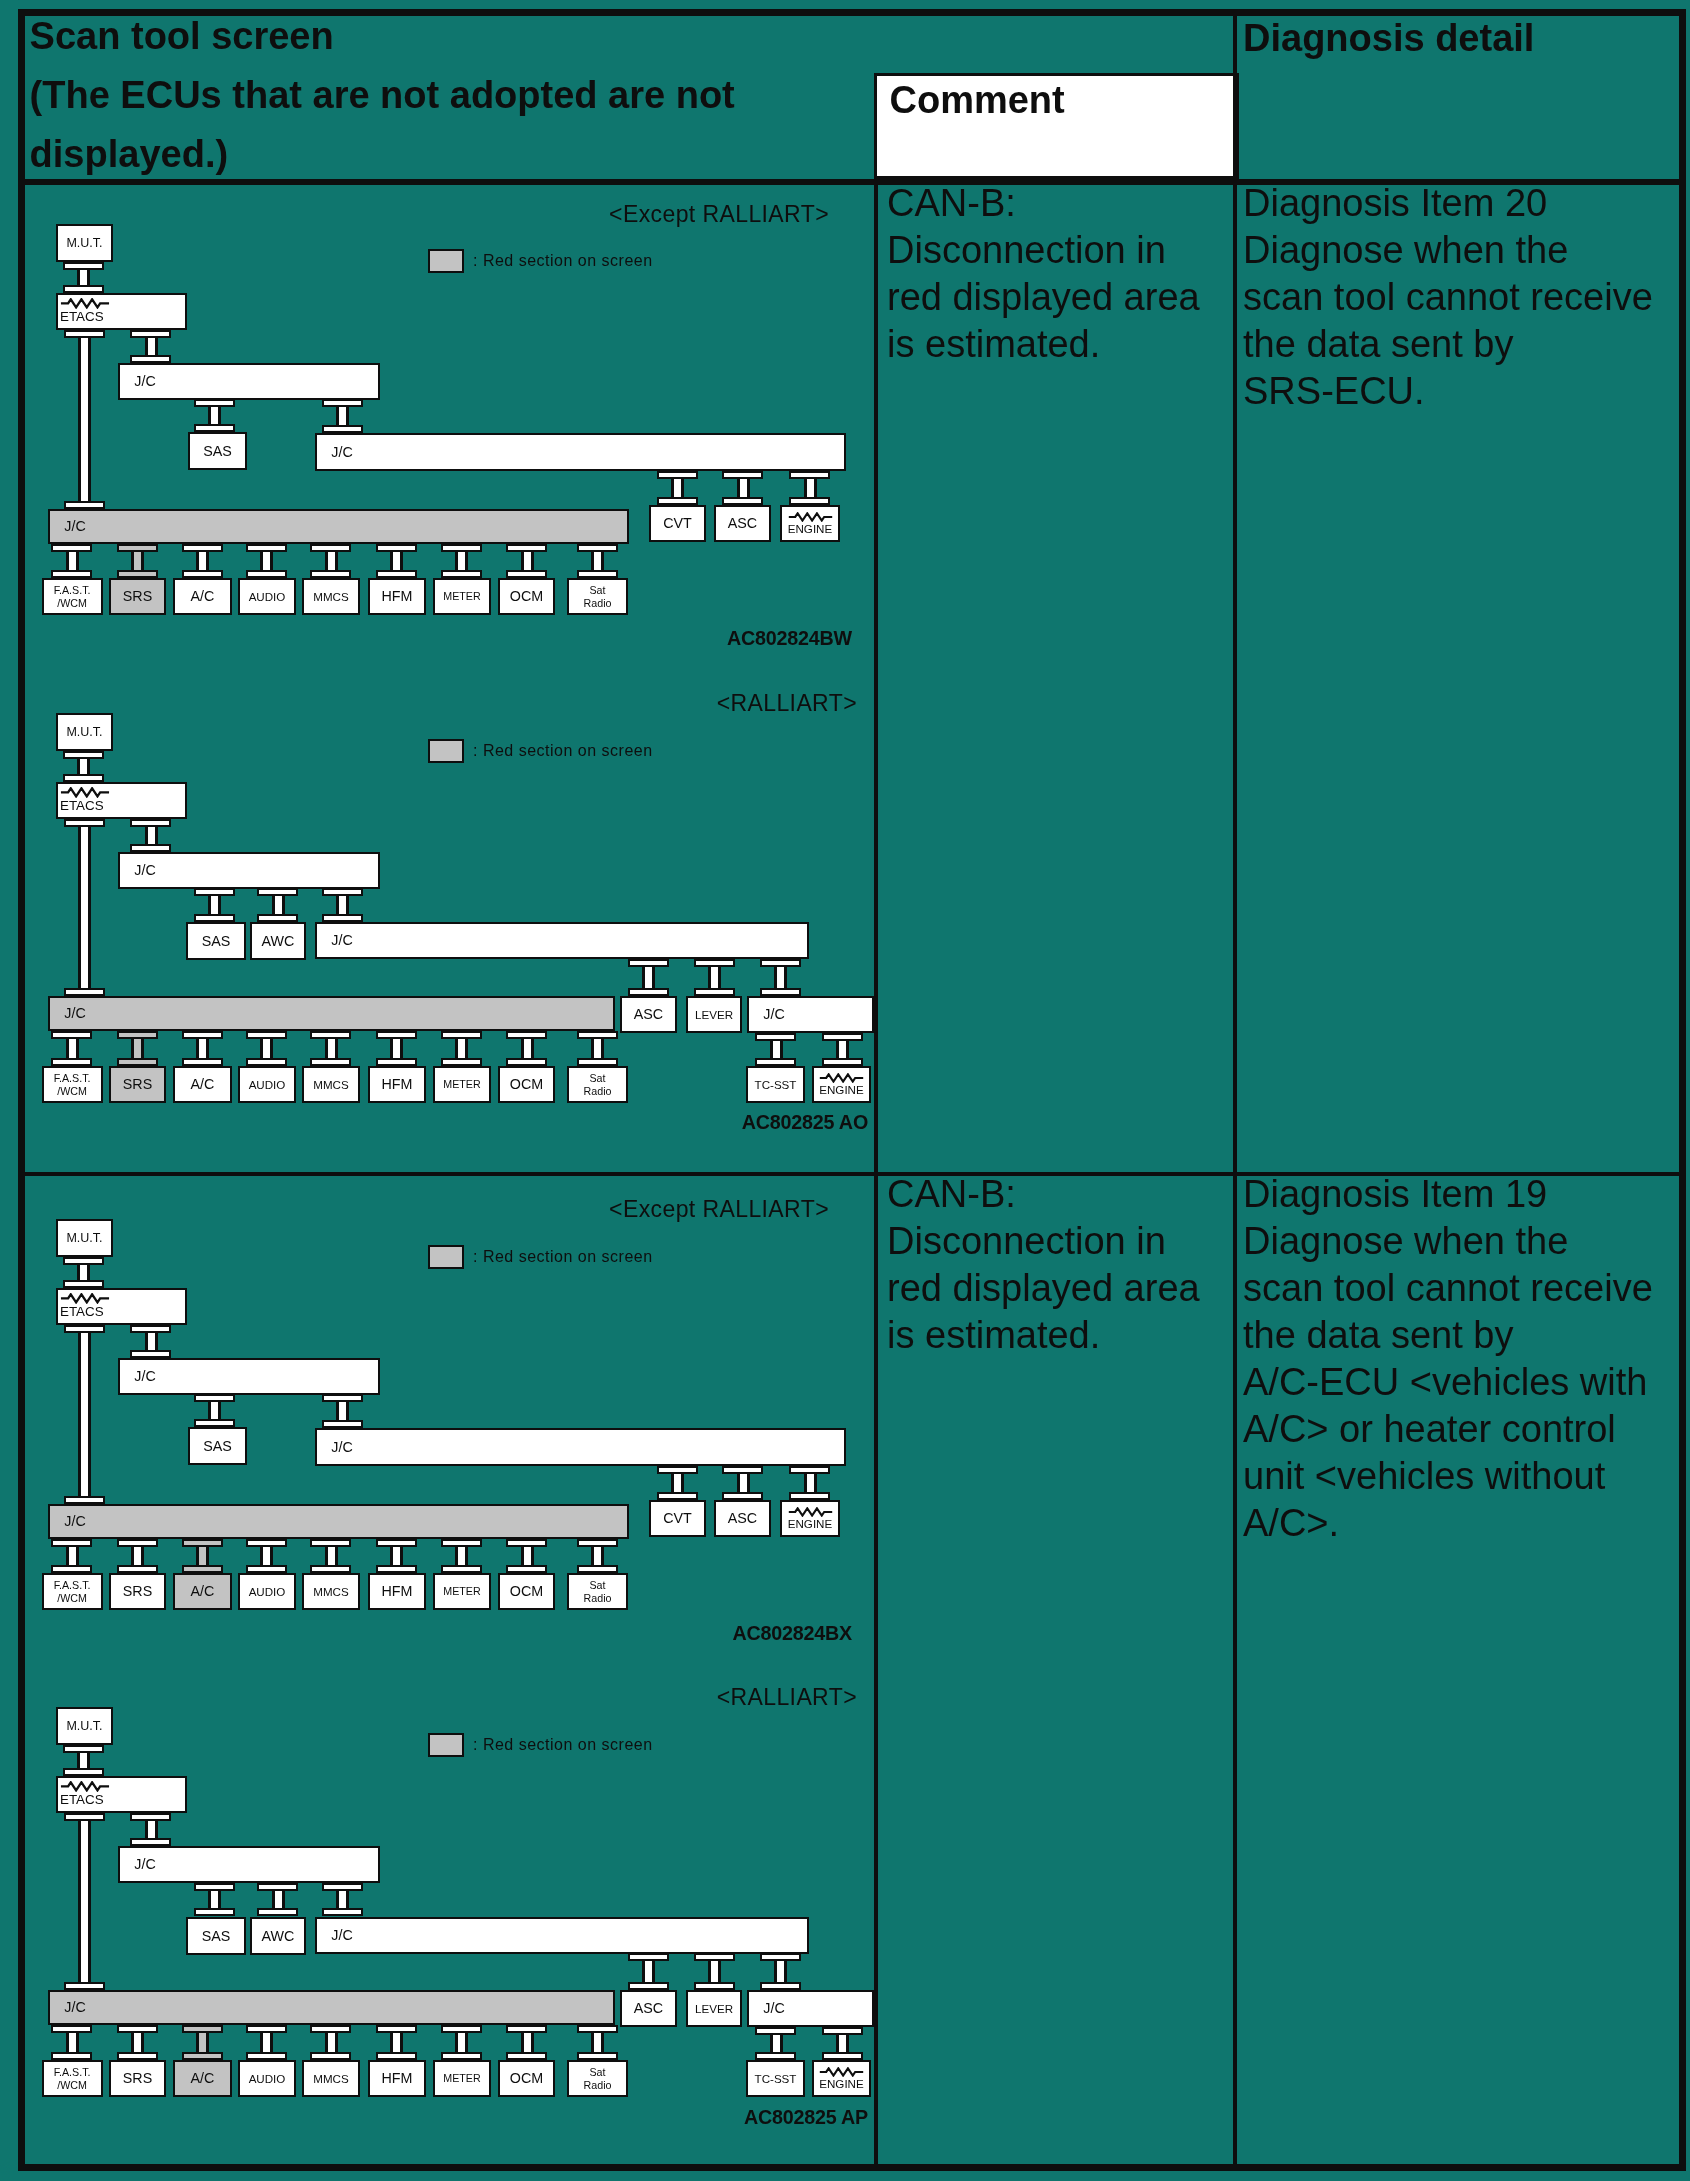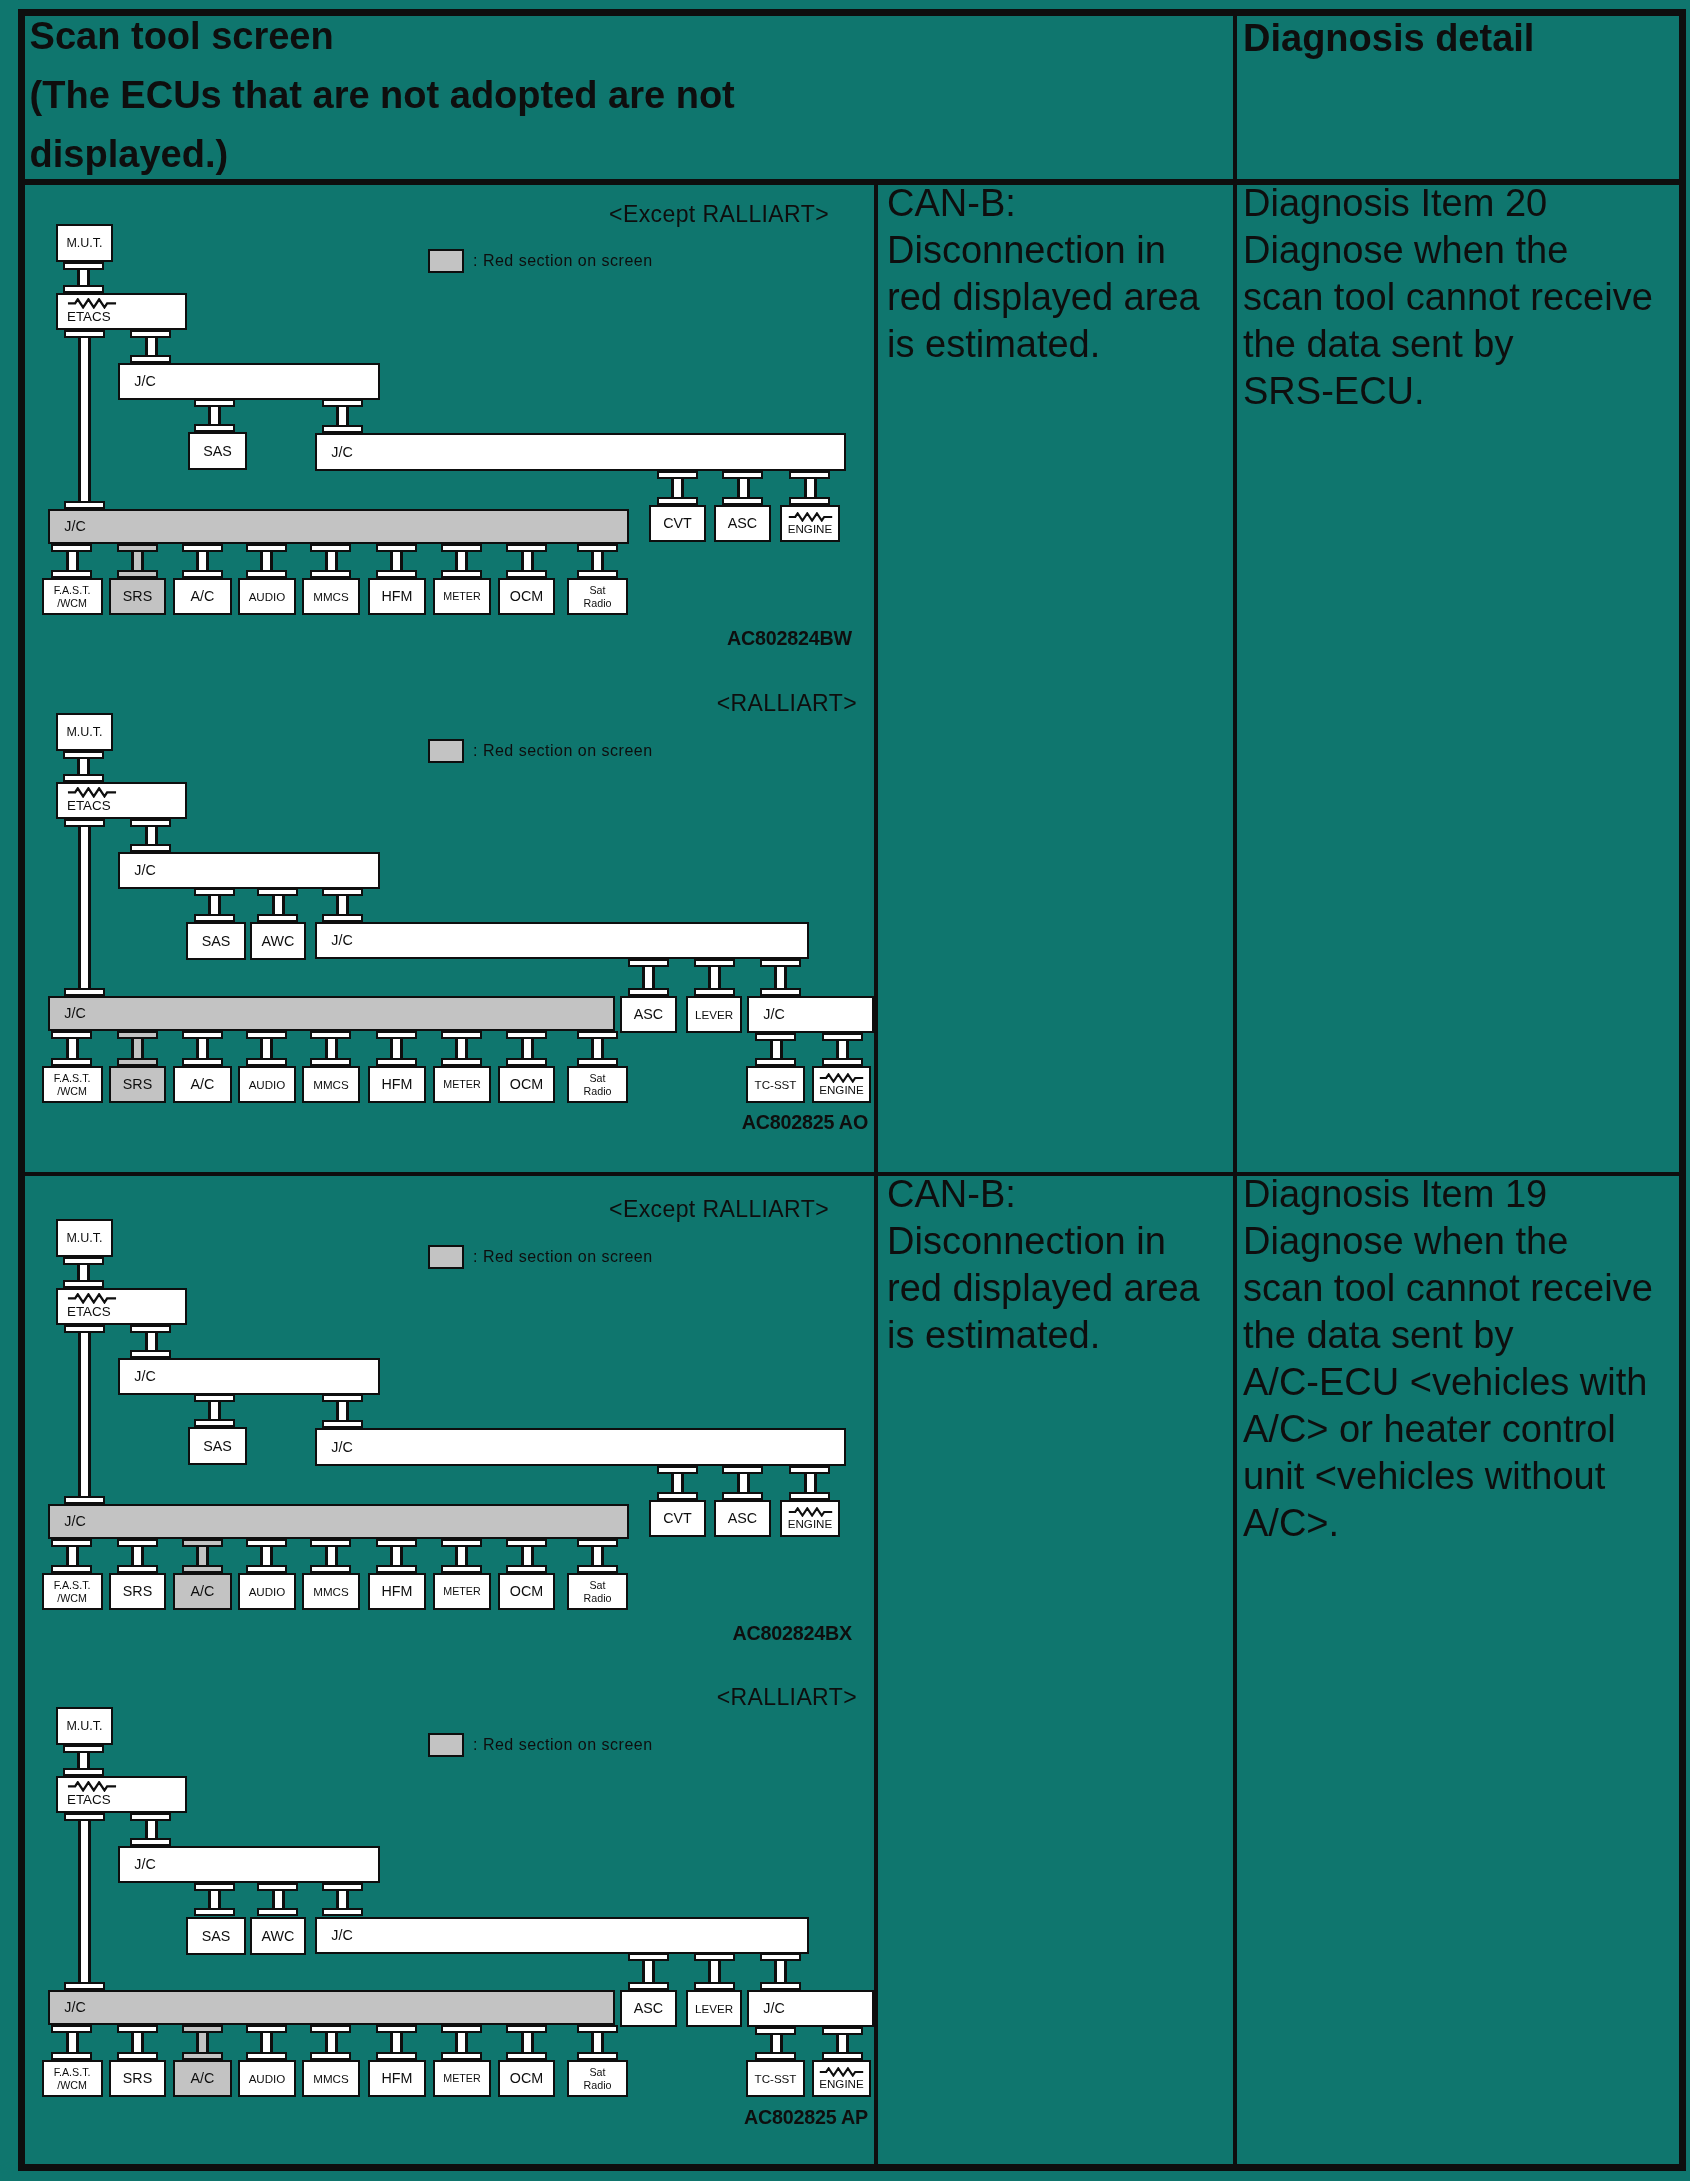--- a/index.html
+++ b/index.html
@@ -28,40 +28,43 @@
   .dg-title{position:absolute;width:385px;text-align:right;font-size:23px;letter-spacing:0.4px;}
   .dg-swatch{position:absolute;width:36px;height:24px;box-sizing:border-box;
              border:2.2px solid var(--ink);background:var(--gray);}
   .dg-legend{position:absolute;font-size:16px;letter-spacing:0.5px;}
   .dg-code{position:absolute;width:287px;text-align:right;font-size:19.7px;font-weight:bold;letter-spacing:-0.2px;}
   .dg-box{position:absolute;box-sizing:border-box;border:2.7px solid var(--ink);background:#fff;
           display:flex;align-items:center;justify-content:center;text-align:center;
           font-size:14.3px;line-height:1.15;white-space:pre-line;}
   .dg-box.gray{background:var(--gray);}
   .dg-box.jc{justify-content:flex-start;padding-left:14.3px;}
-  .dg-box.etacs{flex-direction:column;align-items:flex-start;justify-content:center;padding-left:9px;}
+  .dg-box.etacs{flex-direction:column;align-items:flex-start;justify-content:center;padding-left:2px;}
   .dg-box.engine{flex-direction:column;justify-content:center;padding-top:0.9px;}
   .dg-box span{display:block;}
   .res{stroke:var(--ink);fill:none;stroke-width:2.6;width:50px;height:10.7px;}
   .engine .res{width:45px;height:9.9px;}
   .dg-bar{position:absolute;width:41px;height:8px;box-sizing:border-box;
           border:2.2px solid var(--ink);background:#fff;}
   .dg-mid{position:absolute;width:12.5px;box-sizing:border-box;background:#fff;
           border-left:3.1px solid var(--ink);border-right:3.1px solid var(--ink);}
   .dg-bar.gray,.dg-mid.gray{background:var(--gray);}
 </style>
 </head>
 <body>
 
 <div class="page">
   <div class="abs outer"></div>
 
   <div class="abs hdr scan-hdr">Scan tool screen
 (The ECUs that are not adopted are not
 displayed.)</div>
+  <div class="abs comment-box">
+    <span>Comment</span>
+  </div>
   <div class="abs hdr diag-hdr">Diagnosis detail</div>
 
   <div class="abs vline v1"></div>
   <div class="abs vline v2"></div>
   <div class="abs hline h1"></div>
   <div class="abs hline h2"></div>
 
   <div class="abs body-txt r1c">CAN-B:
 Disconnection in
 red displayed area

